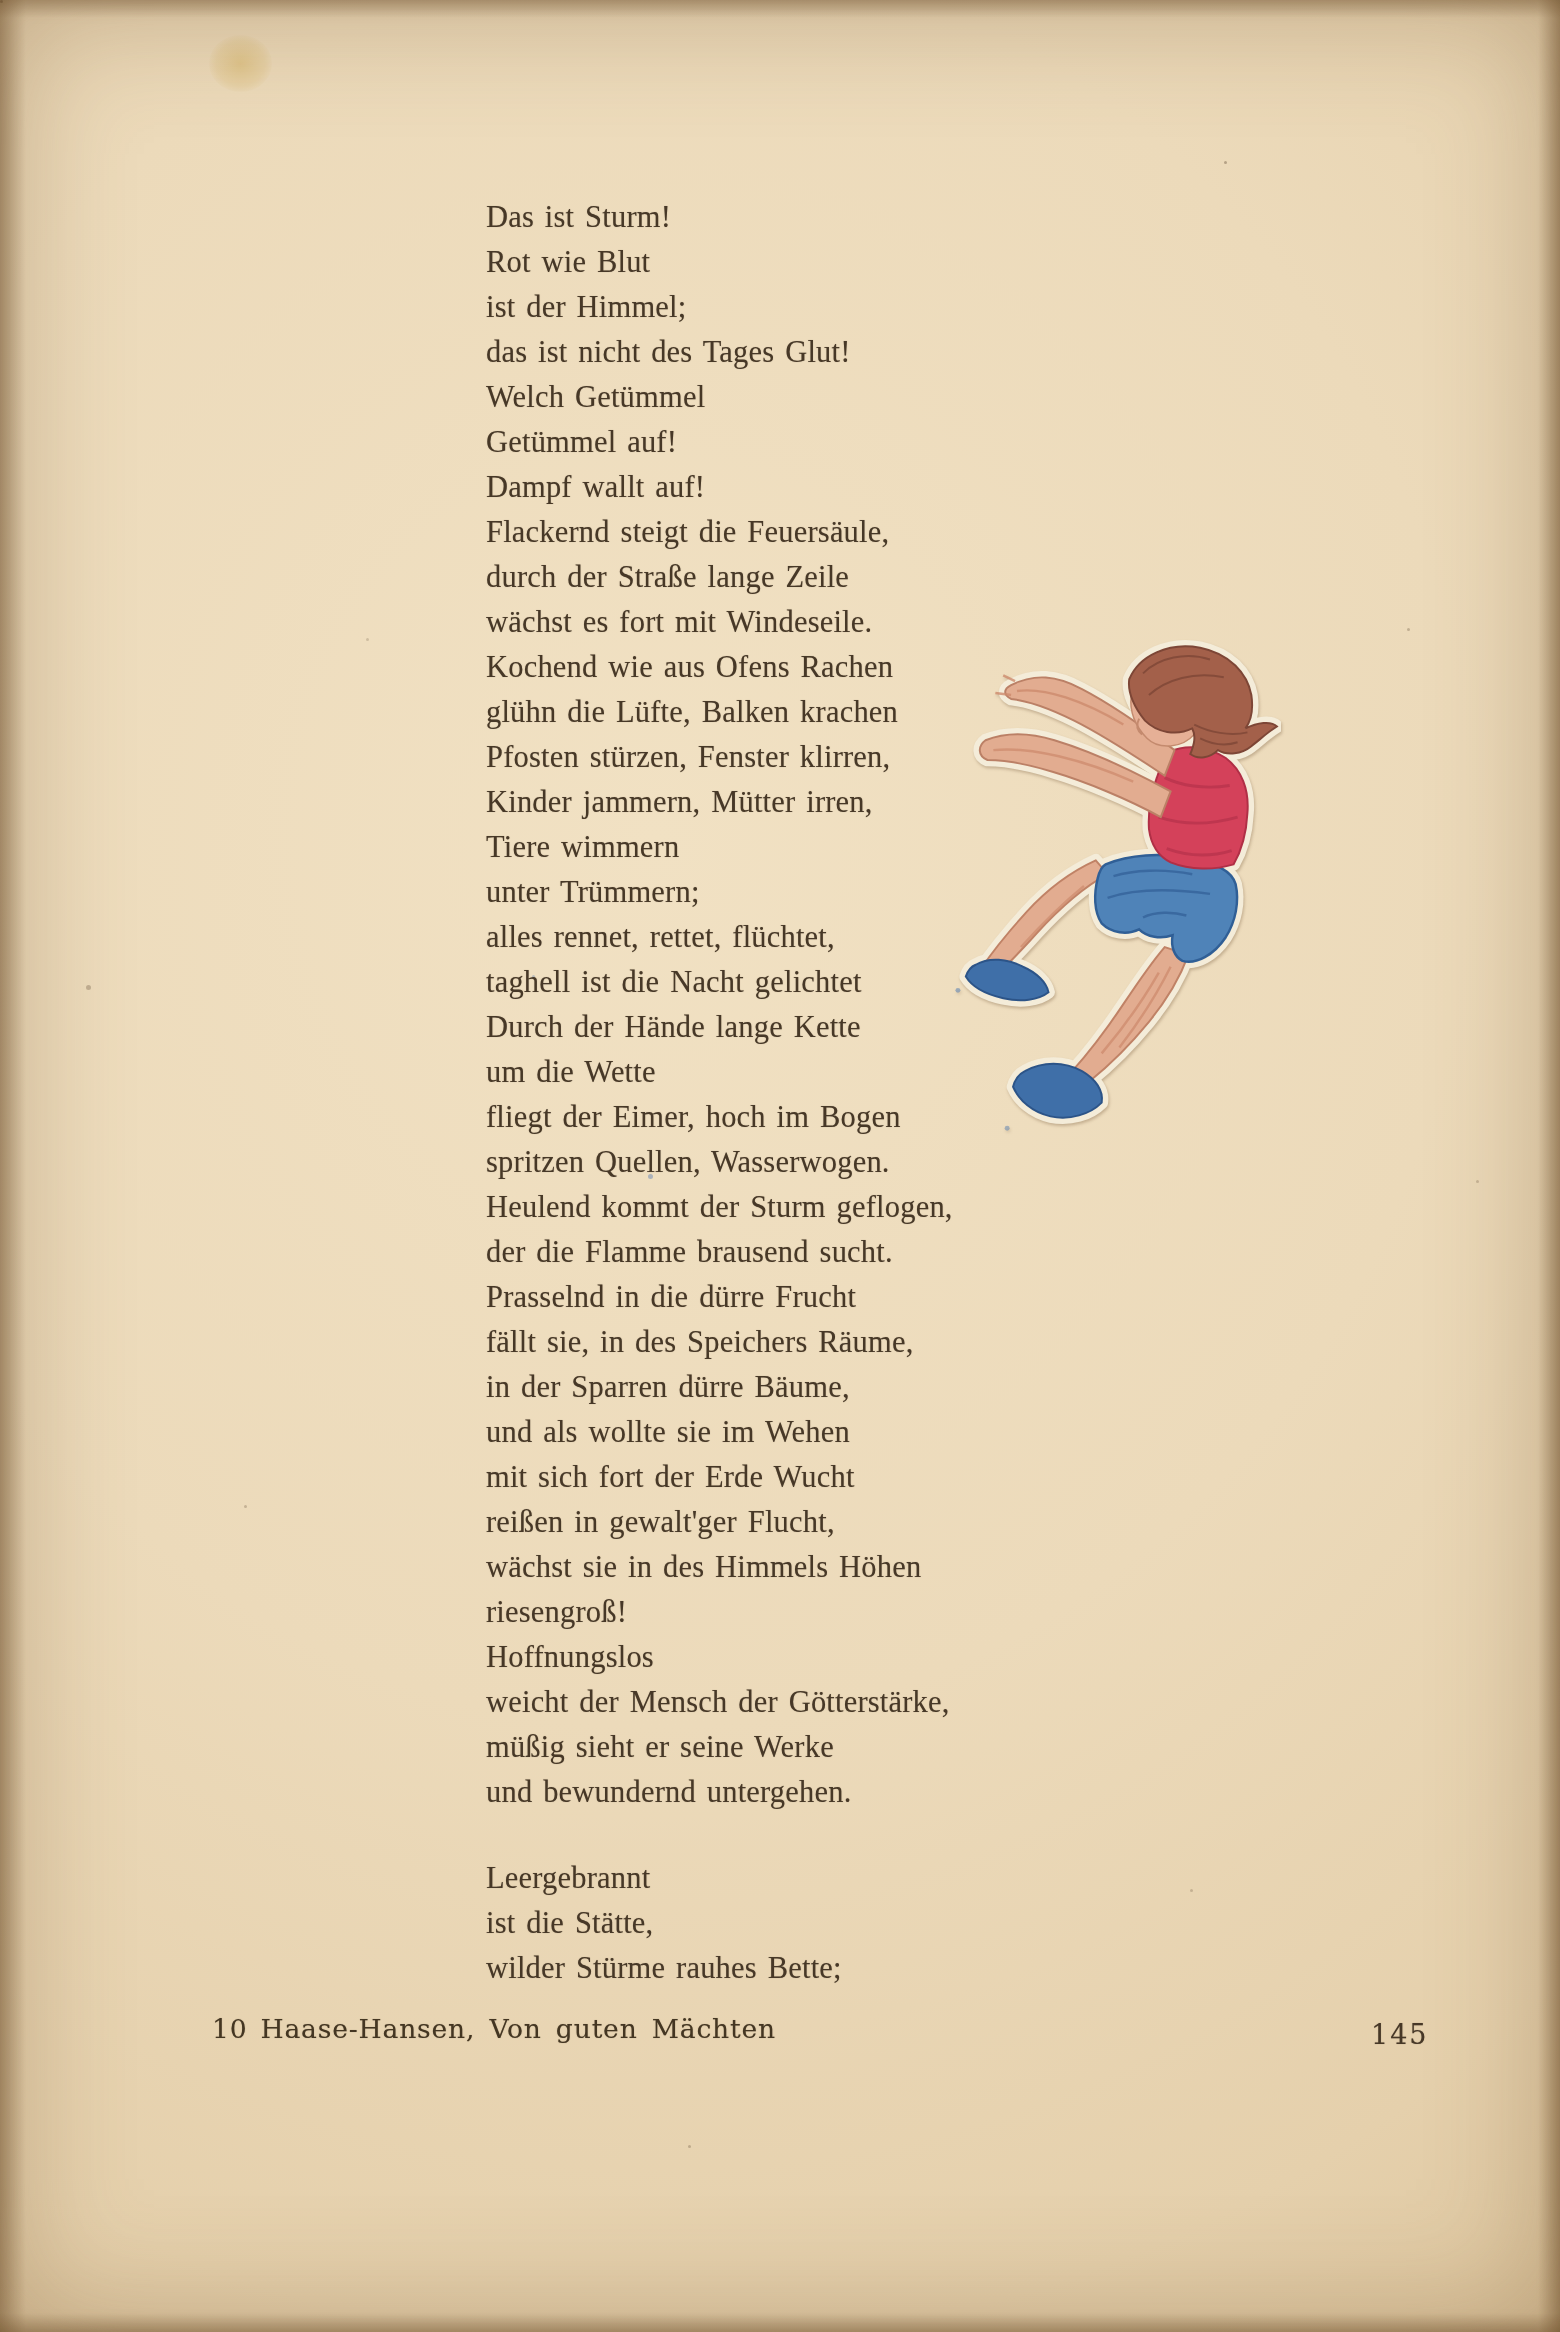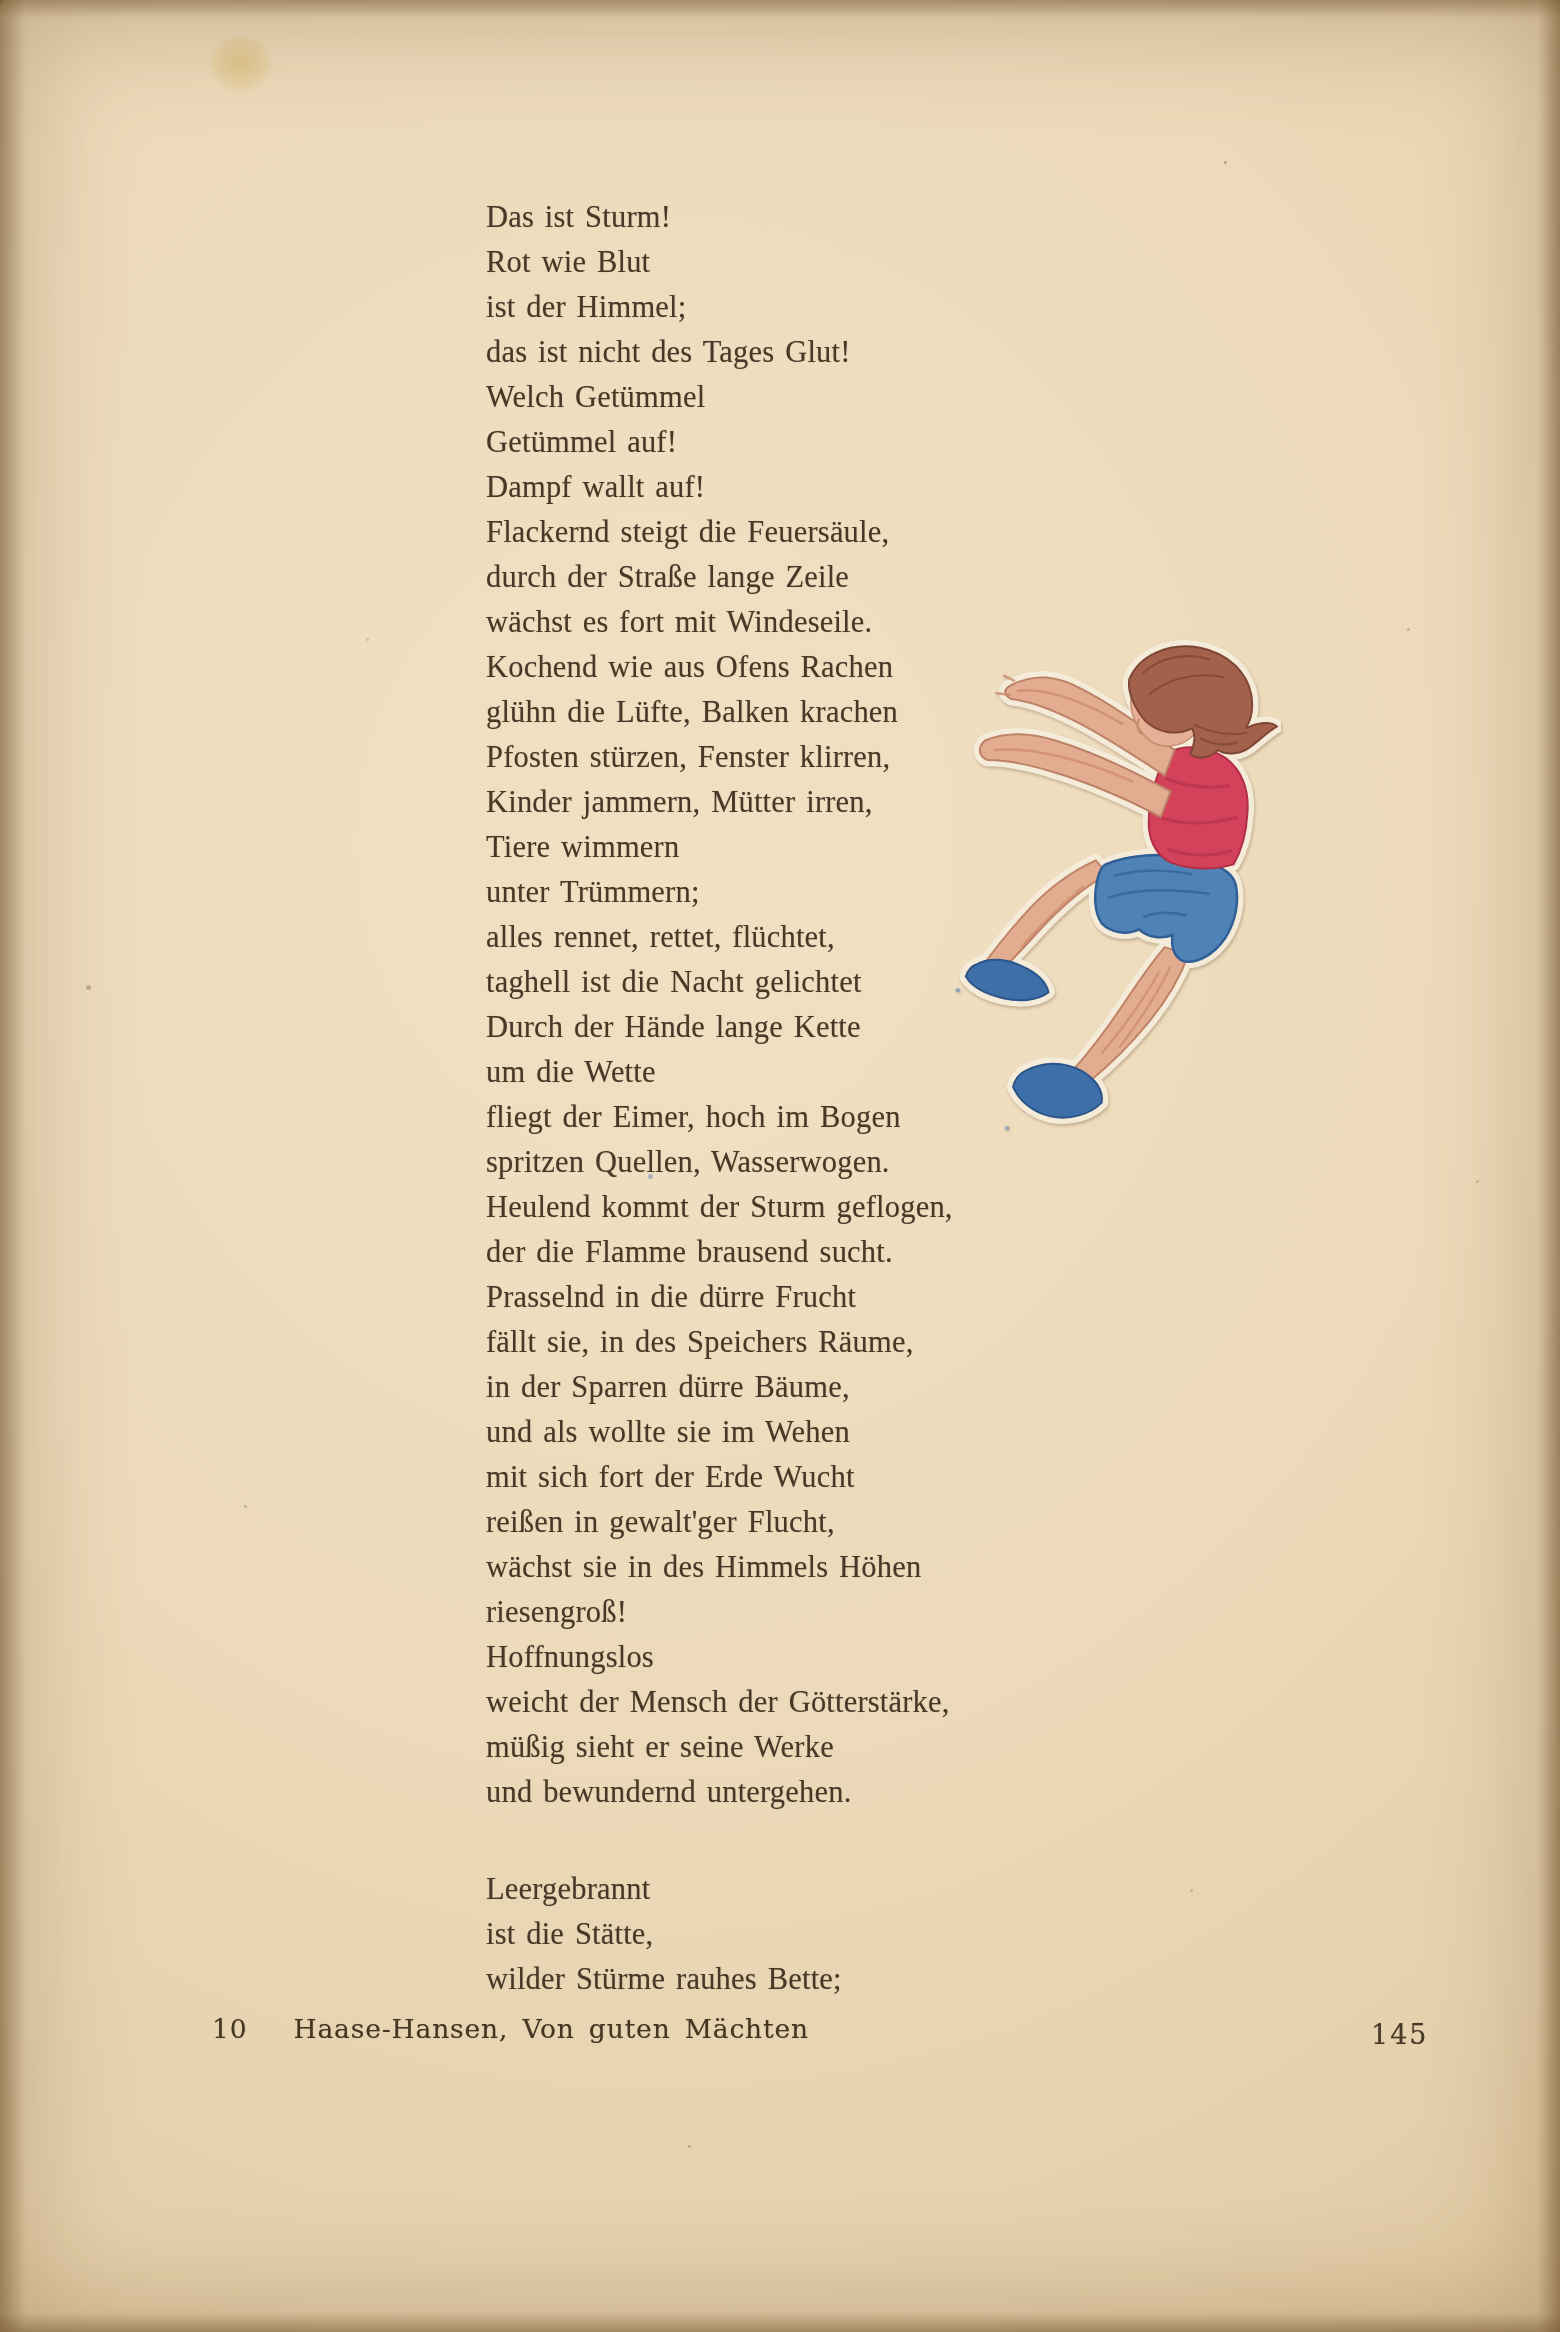--- a/index.html
+++ b/index.html
@@ -49,27 +49,27 @@
       532px 975px 0 0 rgba(90,125,180,.35);
   }
   .poem{
     position:absolute;left:486px;top:195px;width:630px;
     font-size:30.5px;line-height:45px;
     color:#473827;
     letter-spacing:0.2px;word-spacing:3px;
     text-shadow:0 0 1px rgba(71,56,39,.35);
     font-family:Liberation Serif, serif;
   }
-  .stanza-2{margin-top:52px;}
+  .stanza-2{margin-top:41px;}
   .footer{
     position:absolute;left:212px;top:2013px;
     font-size:26.6px;color:#443622;letter-spacing:0.8px;word-spacing:4.9px;
     text-shadow:0 0 1px rgba(68,54,34,.4);
   }
-  .footer .sig{display:inline-block;margin-right:46px;}
+  .footer .sig{display:inline-block;margin-right:13px;}
   .page-number{
     position:absolute;left:1371px;top:2019px;
     font-size:27px;color:#473827;letter-spacing:2px;
     text-shadow:0 0 1px rgba(71,56,39,.4);
   }
   .figure-wrap{
     position:absolute;left:946px;top:630px;width:335px;height:512px;z-index:5;
     filter:drop-shadow(1px 2px 1.5px rgba(100,70,40,.30));
   }
 </style>

